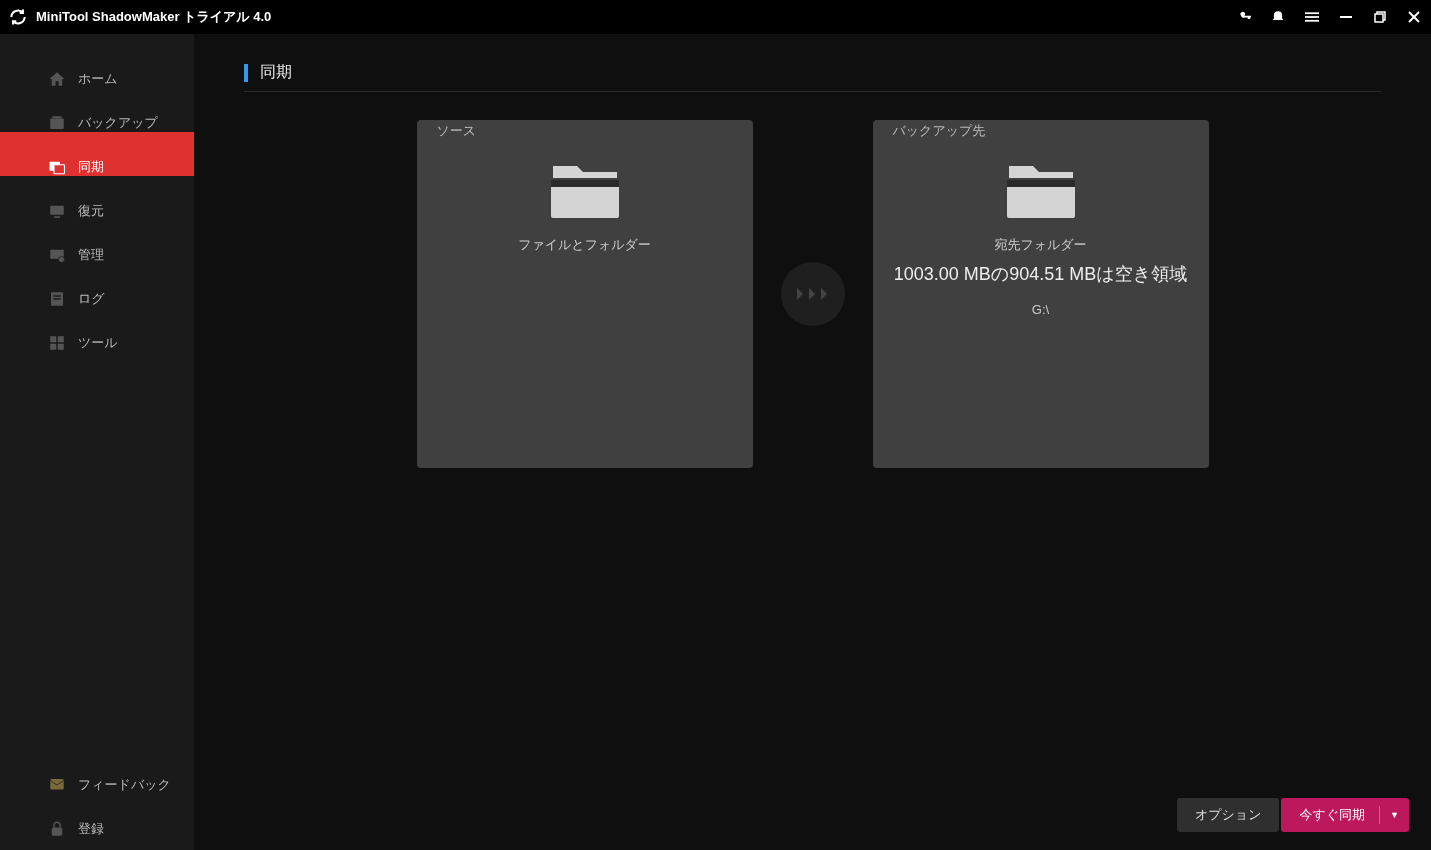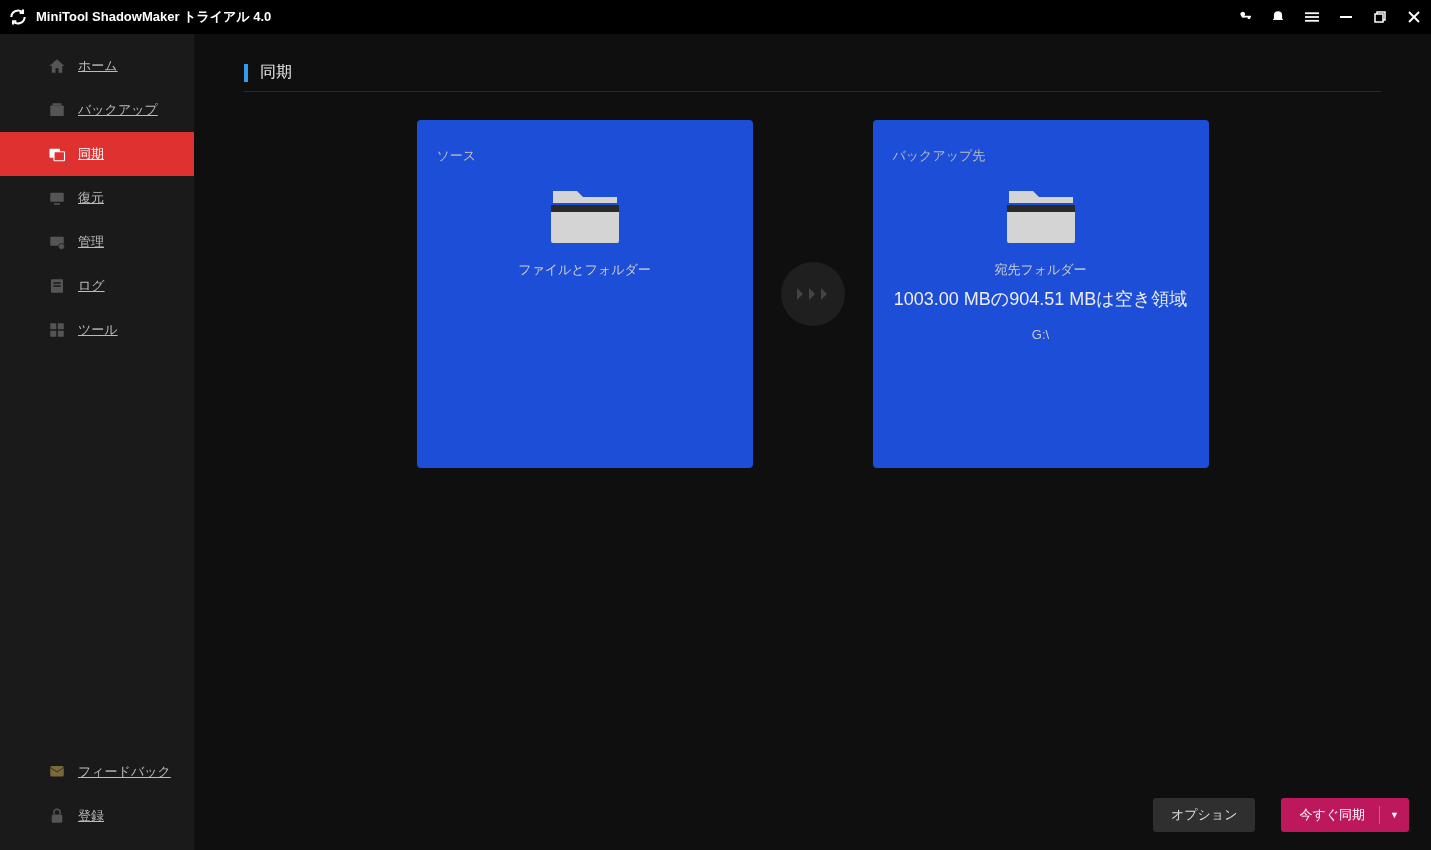--- a/index.html
+++ b/index.html
@@ -5,38 +5,38 @@
 * { margin: 0; padding: 0; box-sizing: border-box; font-family: "Segoe UI", "Meiryo", sans-serif; }
 body { background: #0d0d0d; color: #e0e0e0; width: 1431px; height: 850px; overflow: hidden; }
 .titlebar { height: 34px; background: #000; display: flex; align-items: center; padding: 16px 8px; }
 .titlebar-logo { width: 20px; height: 20px; margin-right: 8px; }
 .titlebar-title { font-size: 13px; font-weight: bold; color: #fff; flex: 1; }
 .titlebar-controls { display: flex; gap: 16px; align-items: center; }
 .titlebar-btn { width: 18px; height: 18px; color: #fff; cursor: pointer; display: flex; align-items: center; justify-content: center; }
 .main { display: flex; height: calc(100% - 34px); }
 .sidebar { width: 194px; background: #1a1a1a; display: flex; flex-direction: column; }
 .sidebar-nav { flex: 1; padding-top: 10px; }
-.sidebar-item { height: 44px; display: flex; align-items: center; padding-left: 48px; color: #bbb; font-size: 13px; cursor: pointer; position: relative; text-decoration: underline; }
+.sidebar-item { height: 44px; display: flex; align-items: flex-end; padding-left: 48px; color: #bbb; font-size: 13px; cursor: pointer; position: relative; }
 .sidebar-item.active { background: #e03131; color: #fff; }
 .sidebar-item .sidebar-label { margin-left: 30px; }
 .sidebar-item .icon-slot { position: absolute; left: 48px; width: 18px; height: 18px; display: flex; align-items: center; justify-content: center; }
 .sidebar-bottom { padding-bottom: 12px; }
 .content { flex: 1; background: #0f0f0f; padding: 0 50px; position: relative; }
 .page-header { padding-top: 28px; padding-bottom: 8px; border-bottom: 1px solid #2a2a2a; display: flex; align-items: center; }
 .page-header-bar { width: 4px; height: 18px; background: #339af0; margin-right: 12px; }
 .page-header-title { font-size: 16px; color: #e8e8e8; }
 .cards-row { display: flex; align-items: center; justify-content: center; margin-top: 28px; gap: 28px; }
-.card { width: 336px; height: 348px; background: #1d4ed8; border-radius: 4px; padding: 27px 20px; display: flex; flex-direction: column; cursor: pointer; }
+.card { width: 336px; height: 348px; background: #404040; border-radius: 4px; padding: 2px 20px; display: flex; flex-direction: column; cursor: pointer; }
 .card-label { font-size: 13px; color: #bbb; }
 .card-icon { margin: 18px auto 12px; }
 .card-caption { text-align: center; font-size: 13px; color: #ccc; }
 .card-info { text-align: center; font-size: 18px; color: #eee; margin-top: 8px; }
 .card-path { text-align: center; font-size: 13px; color: #ccc; margin-top: 16px; }
 .arrow-circle { width: 64px; height: 64px; border-radius: 50%; background: #1f1f1f; display: flex; align-items: center; justify-content: center; color: #555; }
-.footer { position: absolute; bottom: 18px; right: 22px; display: flex; gap: 26px; }
+.footer { position: absolute; bottom: 18px; right: 22px; display: flex; gap: 2px; }
 .btn { height: 34px; padding: 0 18px; border-radius: 3px; font-size: 13px; display: flex; align-items: center; cursor: pointer; border: none; }
 .btn-options { background: #2f2f2f; color: #ddd; }
 .btn-primary { background: #be185d; color: #fff; padding-right: 10px; }
 .btn-primary .divider { width: 1px; height: 18px; background: rgba(255,255,255,0.3); margin: 0 10px 0 14px; }
 .btn-primary .caret { font-size: 9px; }
 </style>
 </head>
 <body>
 
 <div class="titlebar">

